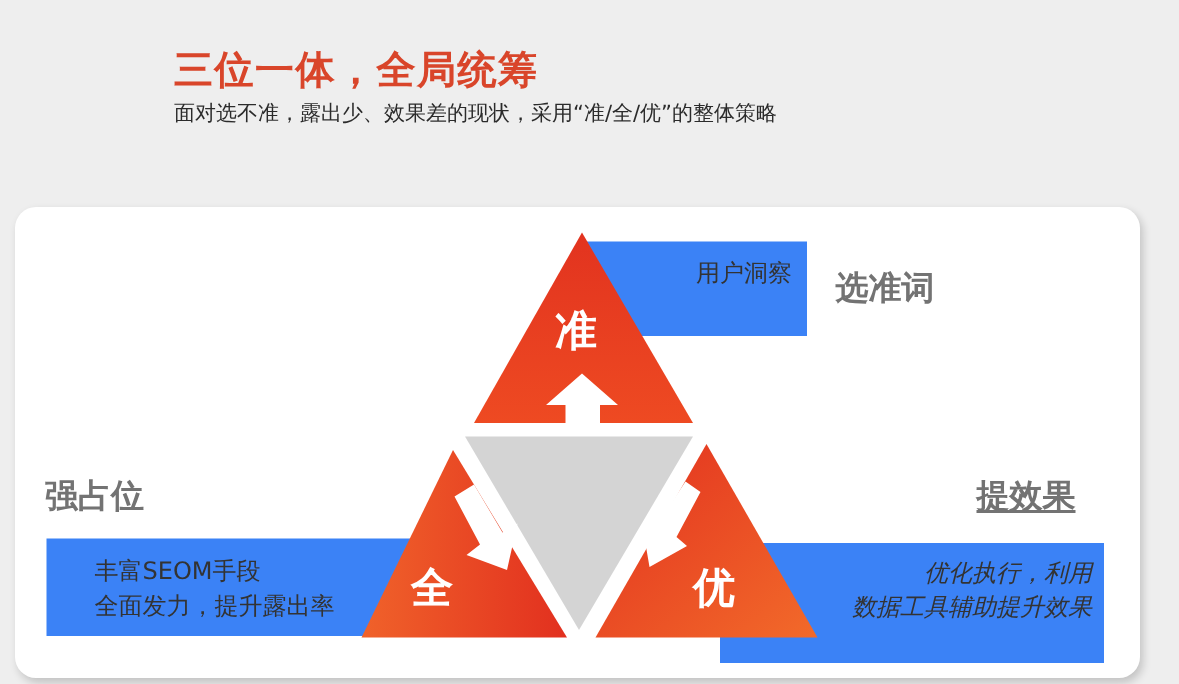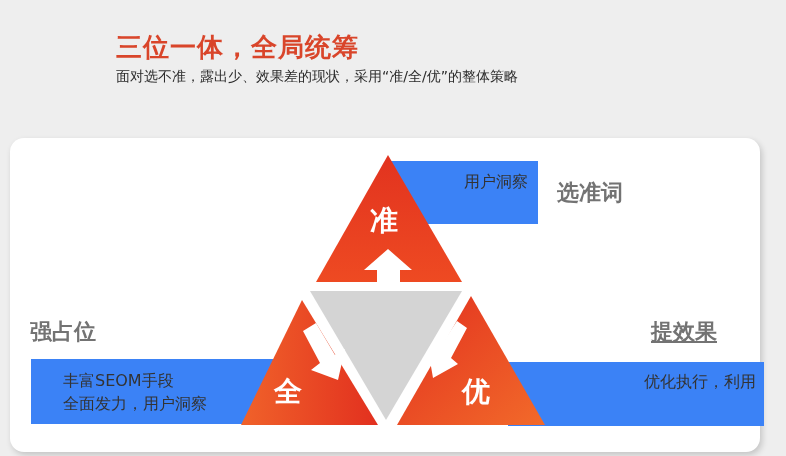--- a/index.html
+++ b/index.html
@@ -25,21 +25,21 @@
       box-shadow: 2px 3px 6px rgba(0,0,0,0.18);
     }
     .strip {
       position: absolute; background: #3b82f6; color: #333333;
       font-size: 16px; line-height: 23px;
     }
     .strip-top { left: 390px; top: 161px; width: 148px; height: 63px; }
     .strip-top .lines { position: absolute; right: 10px; top: 9px; text-align: right; }
     .strip-left { left: 31px; top: 359px; width: 260px; height: 65px; }
     .strip-left .lines { position: absolute; left: 10px; top: 10px; text-align: left; margin-left: 22px; }
-    .strip-right { left: 508px; top: 362px; width: 256px; height: 64px; }
+    .strip-right { left: 480px; top: 362px; width: 256px; height: 80px; font-style: italic; }
     .strip-right .lines { position: absolute; right: 8px; top: 8px; text-align: right; }
     .heading {
       position: absolute; font-size: 22px; font-weight: bold; color: #737373; line-height: 28px;
     }
     .h-top { left: 557px; top: 179px; }
     .h-left { left: 30px; top: 318px; }
     .h-right { left: 651px; top: 318px; text-decoration: underline; }
     .diagram { position: absolute; left: 0; top: 0; width: 786px; height: 456px; }
     .tri-label {
       position: absolute; font-size: 28px; font-weight: bold; color: #ffffff; line-height: 32px;
@@ -57,26 +57,27 @@
 <div class="card"></div>
 
 <div class="strip strip-top">
   <div class="lines">
     <div>用户洞察</div>
   </div>
 </div>
 <div class="strip strip-left">
   <div class="lines">
     <div>丰富SEOM手段</div>
-    <div>全面发力，用户洞察</div>
+    <div>全面发力，提升露出率</div>
   </div>
 </div>
 <div class="strip strip-right">
   <div class="lines">
     <div>优化执行，利用</div>
+    <div>数据工具辅助提升效果</div>
   </div>
 </div>
 
 <div class="heading h-top">选准词</div>
 <div class="heading h-left">强占位</div>
 <div class="heading h-right">提效果</div>
 
 <svg class="diagram" width="786" height="456" viewBox="0 0 786 456">
   <defs>
     <linearGradient id="gTop" x1="0" y1="0" x2="0" y2="1">

